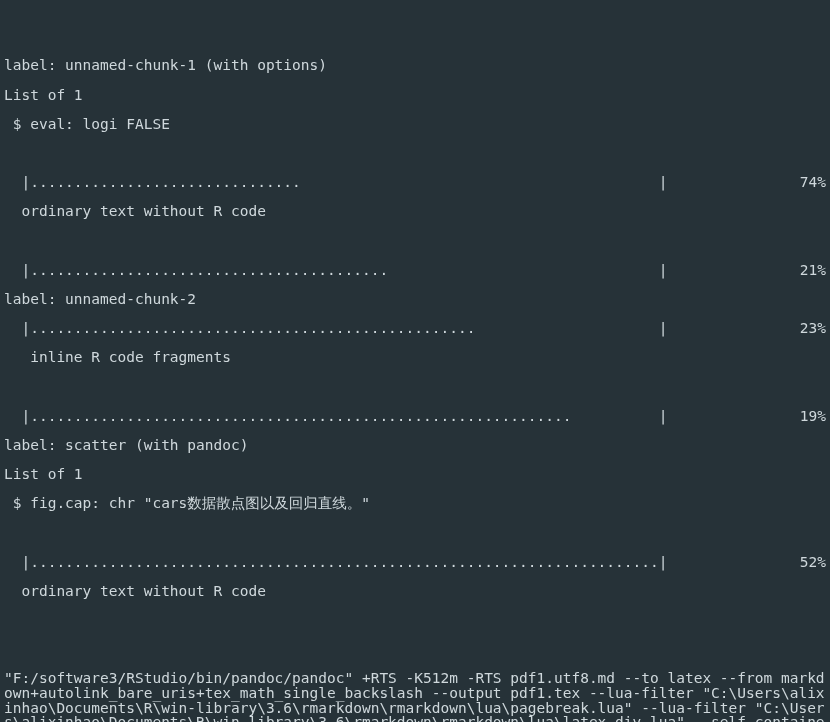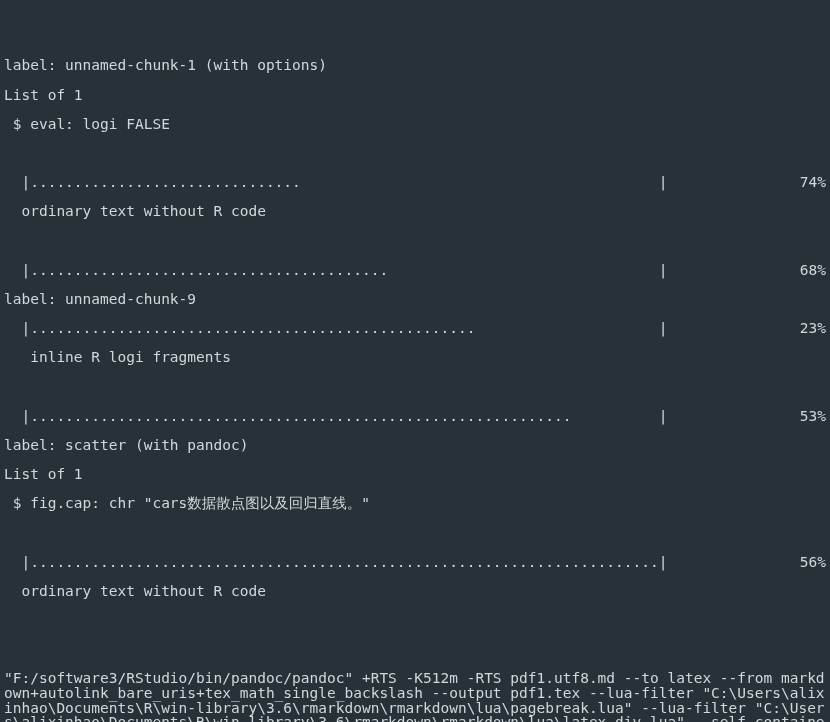--- a/index.html
+++ b/index.html
@@ -25,31 +25,31 @@
 
 
 
 <span class="line">label: unnamed-chunk-1 (with options)</span>
 <span class="line">List of 1</span>
 <span class="line"> $ eval: logi FALSE</span>
 <span class="line"> </span>
 <span class="line progress-line"><span class="progress-left">  |...............................                                         |</span><span class="progress-right">  74%</span></span>
 <span class="line">  ordinary text without R code</span>
 <span class="line"> </span>
-<span class="line progress-line"><span class="progress-left">  |.........................................                               |</span><span class="progress-right">  68%</span></span>
-<span class="line">label: unnamed-chunk-9</span>
+<span class="line progress-line"><span class="progress-left">  |.........................................                               |</span><span class="progress-right">  21%</span></span>
+<span class="line">label: unnamed-chunk-2</span>
 <span class="line progress-line"><span class="progress-left">  |...................................................                     |</span><span class="progress-right">  23%</span></span>
-<span class="line">   inline R logi fragments</span>
+<span class="line">   inline R code fragments</span>
 <span class="line"> </span>
-<span class="line progress-line"><span class="progress-left">  |..............................................................          |</span><span class="progress-right">  53%</span></span>
+<span class="line progress-line"><span class="progress-left">  |..............................................................          |</span><span class="progress-right">  19%</span></span>
 <span class="line">label: scatter (with pandoc)</span>
 <span class="line">List of 1</span>
 <span class="line"> $ fig.cap: chr "cars数据散点图以及回归直线。"</span>
 <span class="line"> </span>
-<span class="line progress-line"><span class="progress-left">  |........................................................................|</span><span class="progress-right"> 56%</span></span>
+<span class="line progress-line"><span class="progress-left">  |........................................................................|</span><span class="progress-right"> 52%</span></span>
 <span class="line">  ordinary text without R code</span>
 <span class="line"> </span>
 <span class="line"> </span>
 <span class="line" style="white-space:pre-wrap;word-break:break-all">"F:/software3/RStudio/bin/pandoc/pandoc" +RTS -K512m -RTS pdf1.utf8.md --to latex --from markdown+autolink_bare_uris+tex_math_single_backslash --output pdf1.tex --lua-filter "C:\Users\alixinhao\Documents\R\win-library\3.6\rmarkdown\rmarkdown\lua\pagebreak.lua" --lua-filter "C:\Users\alixinhao\Documents\R\win-library\3.6\rmarkdown\rmarkdown\lua\latex-div.lua" --self-contained --table-of-contents --toc-depth 2 --number-sections --highlight-style tango --pdf-engine xelatex --variable graphics</span>
 
 
 
 
 
 

